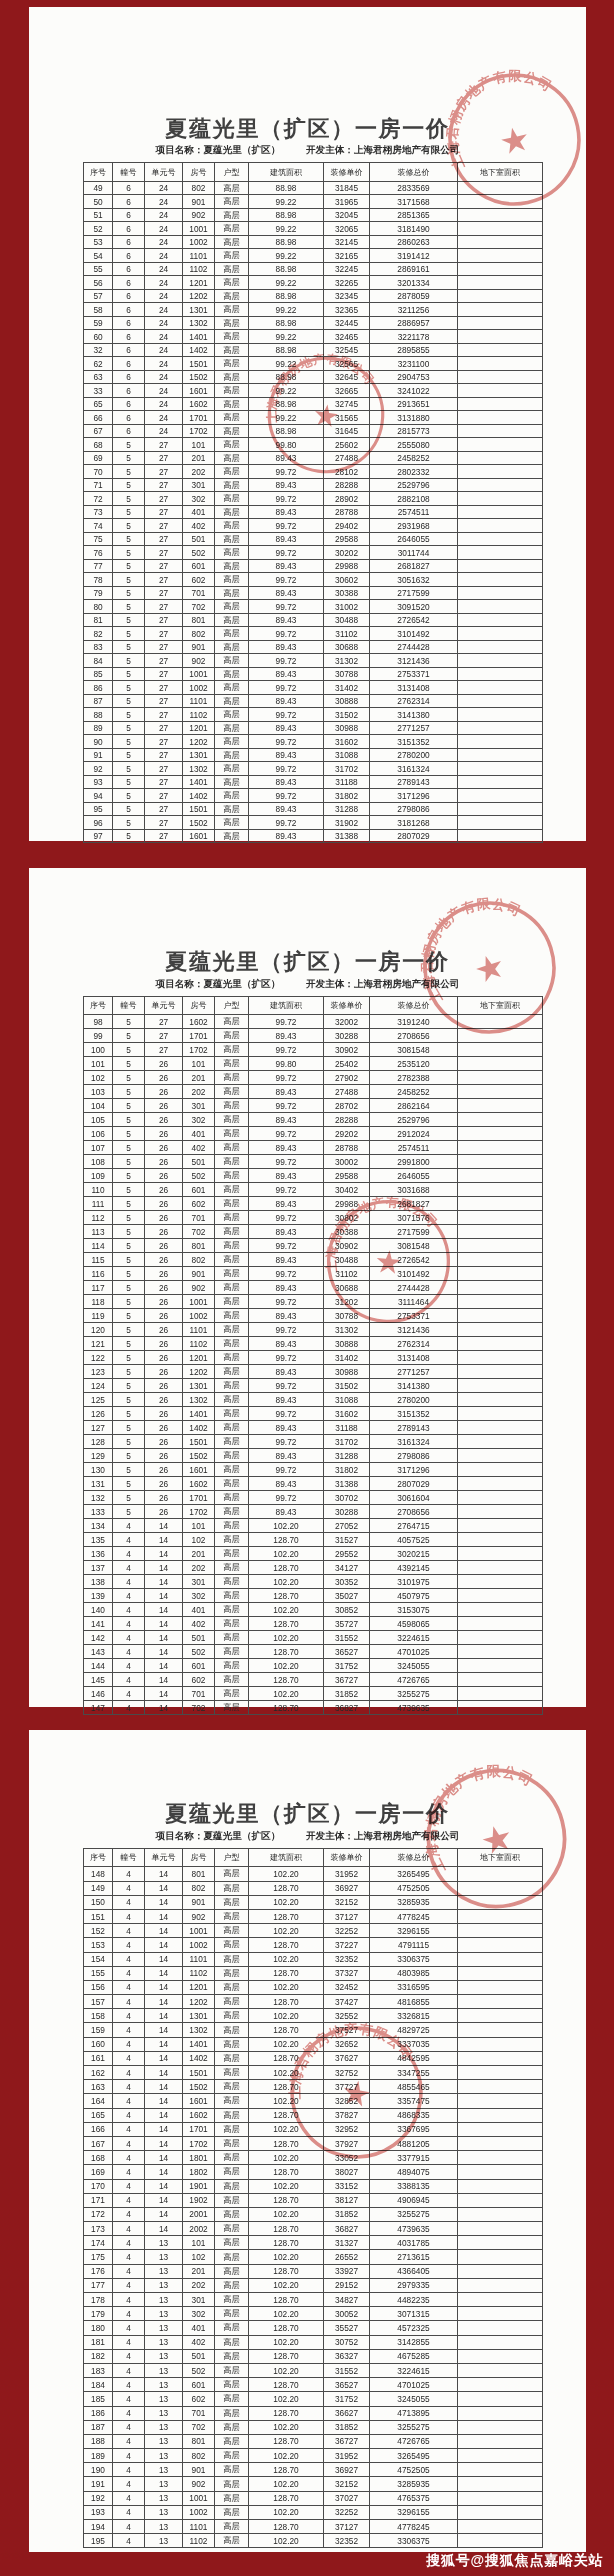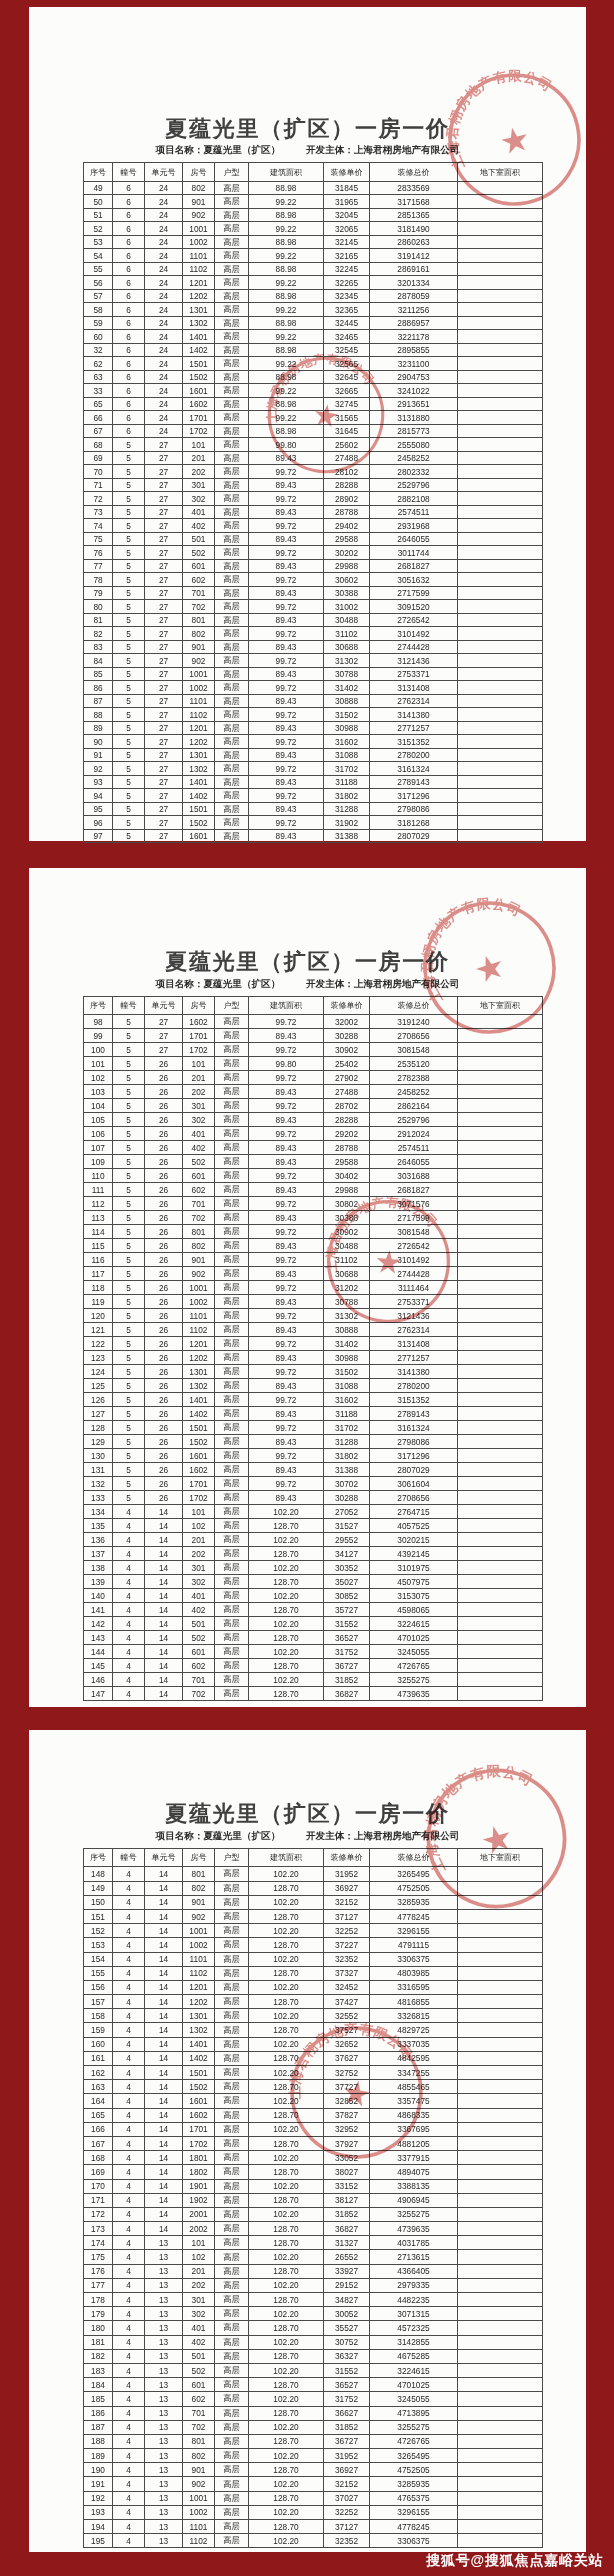--- a/index.html
+++ b/index.html
@@ -808,20 +808,31 @@
           <td>5</td>
           <td>26</td>
           <td>402</td>
           <td>高层</td>
           <td>89.43</td>
           <td>28788</td>
           <td>2574511</td>
           <td></td>
         </tr>
         <tr>
+          <td>108</td>
+          <td>5</td>
+          <td>26</td>
+          <td>501</td>
+          <td>高层</td>
+          <td>99.72</td>
+          <td>30002</td>
+          <td>2991800</td>
+          <td></td>
+        </tr>
+        <tr>
           <td>109</td>
           <td>5</td>
           <td>26</td>
           <td>502</td>
           <td>高层</td>
           <td>89.43</td>
           <td>29588</td>
           <td>2646055</td>
           <td></td>
         </tr>

